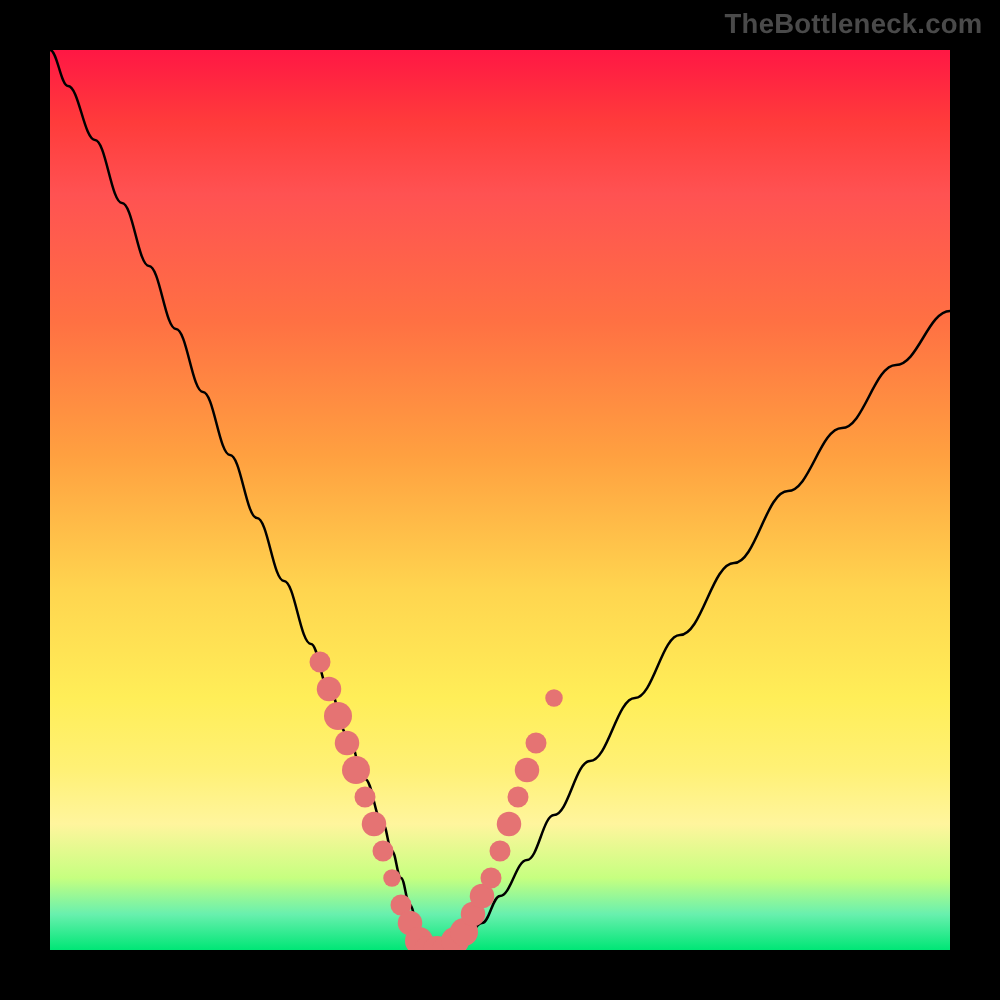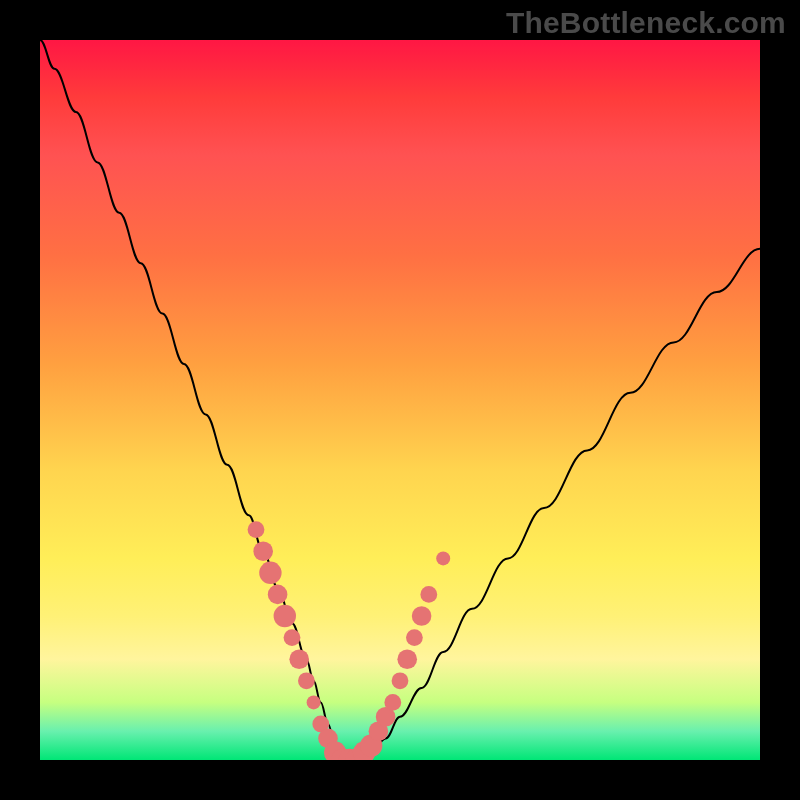--- a/index.html
+++ b/index.html
@@ -37,21 +37,21 @@
       #fff59d 86%,
       #c6ff80 92%,
       #69f0ae 96%,
       #00e676 100%
     );
   }
   .watermark {
     position: absolute;
     top: 6px;
     right: 14px;
-    font-size: 30px;
+    font-size: 22px;
     font-weight: 600;
     color: #4a4a4a;
     letter-spacing: 0.2px;
   }
   svg.curve {
     position: absolute;
     left: 0; top: 0;
     width: 720px;
     height: 720px;
   }

